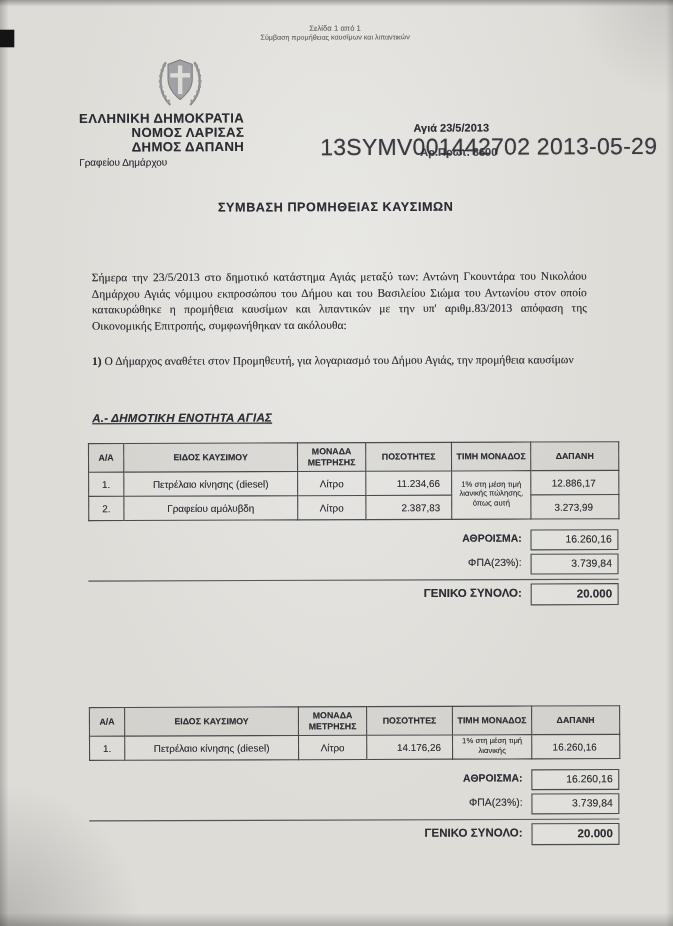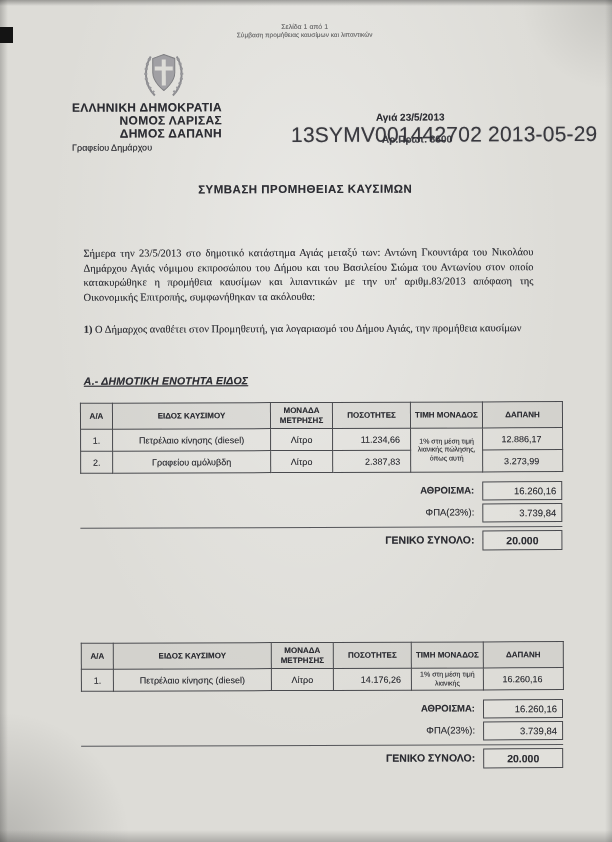--- a/index.html
+++ b/index.html
@@ -68,21 +68,21 @@
   .doc-table td.note-cell { font-size:7px; line-height:1.25; text-align:center; padding:1px 3px; }
 
   .summary { margin-top:9px; }
   .sum-row { display:flex; align-items:stretch; margin-bottom:3px; }
   .sum-label { flex:1; text-align:right; padding:3px 8px 0 0; font-size:9.5px; }
   .bold { font-weight:bold; }
   .sum-value { width:80px; box-sizing:border-box; border:1px solid #494a4e;
                text-align:right; padding:3px 5px; font-size:9.5px; background:rgba(255,255,255,0.12); }
   .sum-row.total { border-top:1px solid #55565a; padding-top:3px; margin-top:4px; }
   .sum-row.total .sum-label { font-size:10.5px; font-weight:bold; }
-  .sum-row.total .sum-value { font-size:10.5px; font-weight:bold;text-align:center; }
+  .sum-row.total .sum-value { font-size:10.5px; font-weight:bold; }
 </style>
 </head>
 <body>
 
 <div class="scan">
   <div class="black-box"></div>
 
   <div class="content">
 
     <div class="top-note">
@@ -117,21 +117,21 @@
 
     <div class="doc-title">ΣΥΜΒΑΣΗ ΠΡΟΜΗΘΕΙΑΣ ΚΑΥΣΙΜΩΝ</div>
 
     <div class="paragraph">Σήμερα την 23/5/2013 στο δημοτικό κατάστημα Αγιάς μεταξύ των: Αντώνη Γκουντάρα του Νικολάου Δημάρχου Αγιάς νόμιμου εκπροσώπου του Δήμου και του Βασιλείου Σιώμα του Αντωνίου στον οποίο κατακυρώθηκε η προμήθεια καυσίμων και λιπαντικών με την υπ' αριθμ.83/2013 απόφαση της Οικονομικής Επιτροπής, συμφωνήθηκαν τα ακόλουθα:</div>
 
     <div class="list-item">
       <span class="marker">1)</span>
       <span>Ο Δήμαρχος αναθέτει στον Προμηθευτή, για λογαριασμό του Δήμου Αγιάς, την προμήθεια καυσίμων</span>
     </div>
 
-    <div class="sec-heading sec-a">Α.- ΔΗΜΟΤΙΚΗ ΕΝΟΤΗΤΑ ΕΙΔΟΣ</div>
+    <div class="sec-heading sec-a">Α.- ΔΗΜΟΤΙΚΗ ΕΝΟΤΗΤΑ ΑΓΙΑΣ</div>
 
     <div class="table-wrap wrap-a">
       <table class="doc-table">
         <colgroup>
           <col style="width:32px">
             <col style="width:158px">
             <col style="width:62px">
           <col style="width:78px">
             <col style="width:72px">
             <col style="width:80px">

